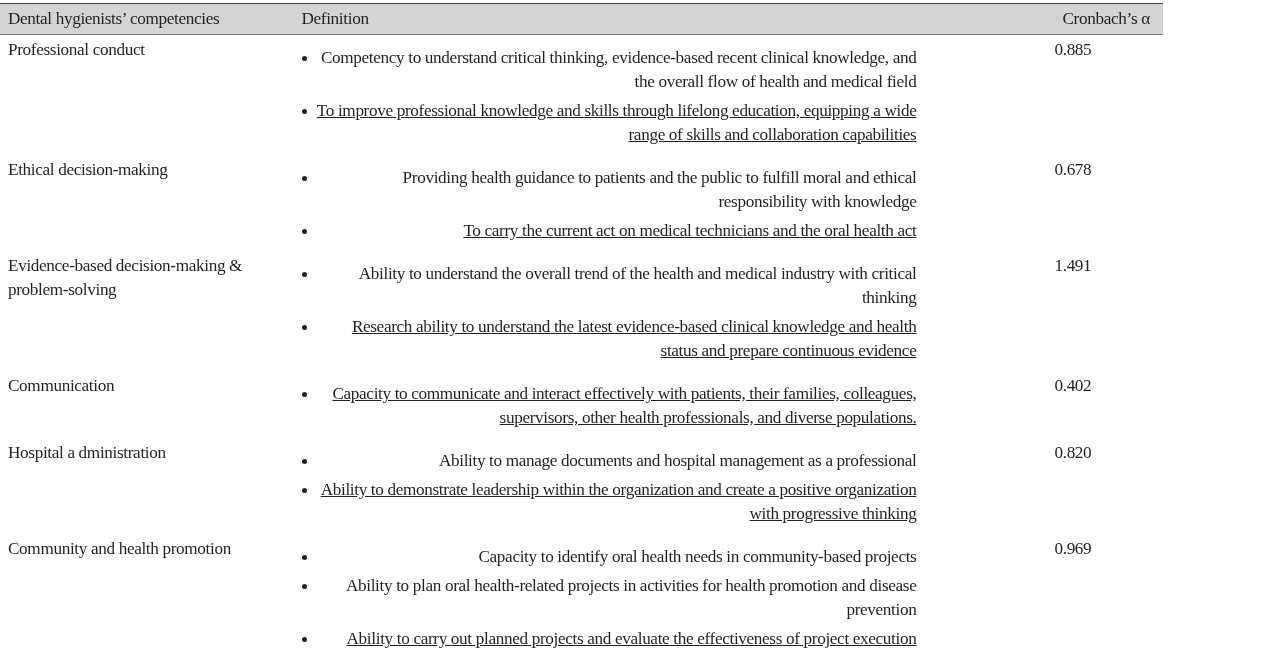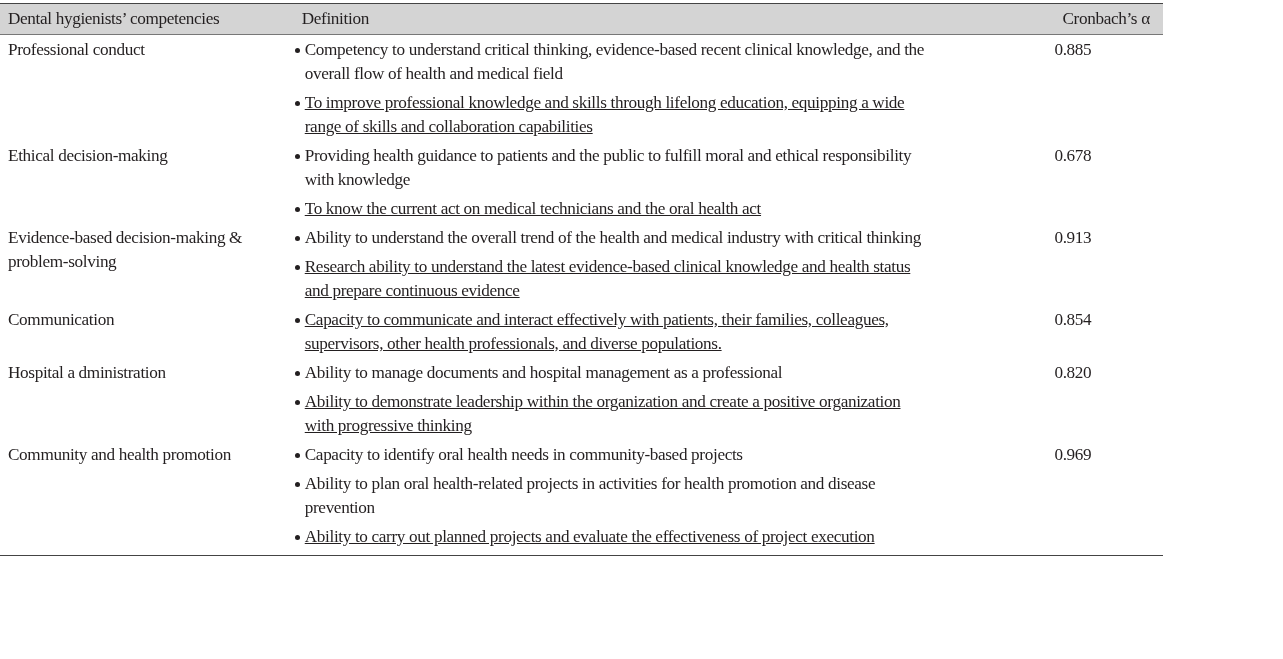--- a/index.html
+++ b/index.html
@@ -24,21 +24,21 @@
     border-bottom: 1px solid #777;
     vertical-align: middle;
     white-space: nowrap;
   }
   .tbl th.alpha { text-align: left; padding-right: 6px; }
   .tbl td { vertical-align: top; padding: 0; }
   .tbl td.comp { padding-left: 8px; line-height: 24px; padding-top: 3px; width: 296px; white-space: nowrap; }
   .tbl td.def { width: 866px; padding-top: 3px; }
   .tbl td.alpha { padding-top: 3px; line-height: 24px; width: 110px; }
   .tbl tr.last td { border-bottom: 1.5px solid #444; padding-bottom: 4px; }
-  ul.bullets { list-style: none; margin: 0; padding: 0; }
+  ul.bullets { list-style: none; margin: 8px; padding: 0; text-align: right; }
   ul.bullets li {
     position: relative; padding-left: 11px; line-height: 24px; margin-bottom: 5px; padding-right: 130px;
   }
   ul.bullets li:last-child { margin-bottom: 2px; text-decoration: underline; }
   .bullet {
     position: absolute; left: 1px; top: 10px; width: 5px; height: 5px; border-radius: 50%; background: #231f20;
   }
 </style>
 </head>
 <body>
@@ -60,43 +60,43 @@
           <li><span class="bullet"></span><span>To improve professional knowledge and skills through lifelong education, equipping a wide range of skills and collaboration capabilities</span></li>
         </ul>
       </td>
       <td class="alpha">0.885</td>
     </tr>
     <tr>
       <td class="comp">Ethical decision-making</td>
       <td class="def">
         <ul class="bullets">
           <li><span class="bullet"></span><span>Providing health guidance to patients and the public to fulfill moral and ethical responsibility with knowledge</span></li>
-          <li><span class="bullet"></span><span>To know the current act on medical technicians and the oral health act</span></li>
+          <li><span class="bullet"></span><span>To carry the current act on medical technicians and the oral health act</span></li>
         </ul>
       </td>
       <td class="alpha">0.678</td>
     </tr>
     <tr>
       <td class="comp"><span>Evidence-based decision-making &amp;</span><br><span>problem-solving</span></td>
       <td class="def">
         <ul class="bullets">
           <li><span class="bullet"></span><span>Ability to understand the overall trend of the health and medical industry with critical thinking</span></li>
           <li><span class="bullet"></span><span>Research ability to understand the latest evidence-based clinical knowledge and health status and prepare continuous evidence</span></li>
         </ul>
       </td>
-      <td class="alpha">0.913</td>
+      <td class="alpha">1.491</td>
     </tr>
     <tr>
       <td class="comp">Communication</td>
       <td class="def">
         <ul class="bullets">
           <li><span class="bullet"></span><span>Capacity to communicate and interact effectively with patients, their families, colleagues, supervisors, other health professionals, and diverse populations.</span></li>
         </ul>
       </td>
-      <td class="alpha">0.854</td>
+      <td class="alpha">0.402</td>
     </tr>
     <tr>
       <td class="comp">Hospital a dministration</td>
       <td class="def">
         <ul class="bullets">
           <li><span class="bullet"></span><span>Ability to manage documents and hospital management as a professional</span></li>
           <li><span class="bullet"></span><span>Ability to demonstrate leadership within the organization and create a positive organization with progressive thinking</span></li>
         </ul>
       </td>
       <td class="alpha">0.820</td>

